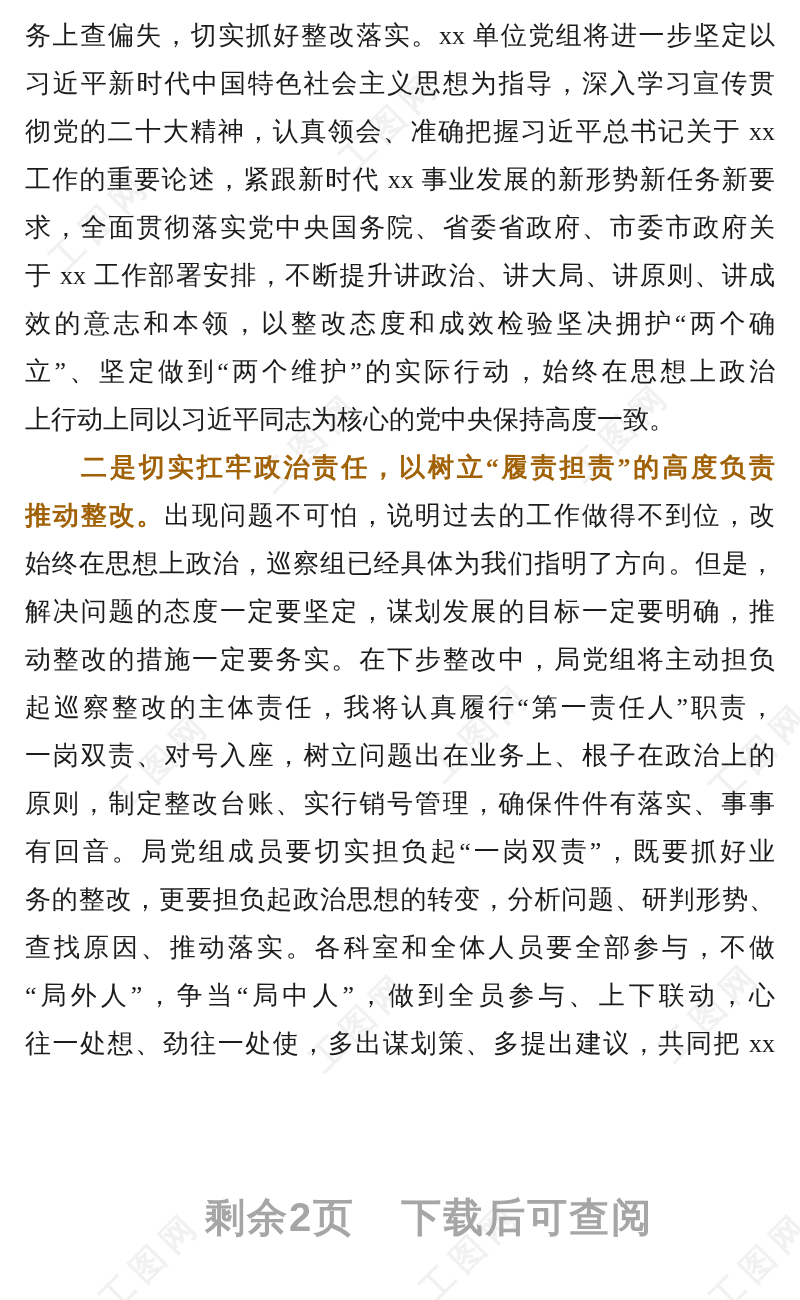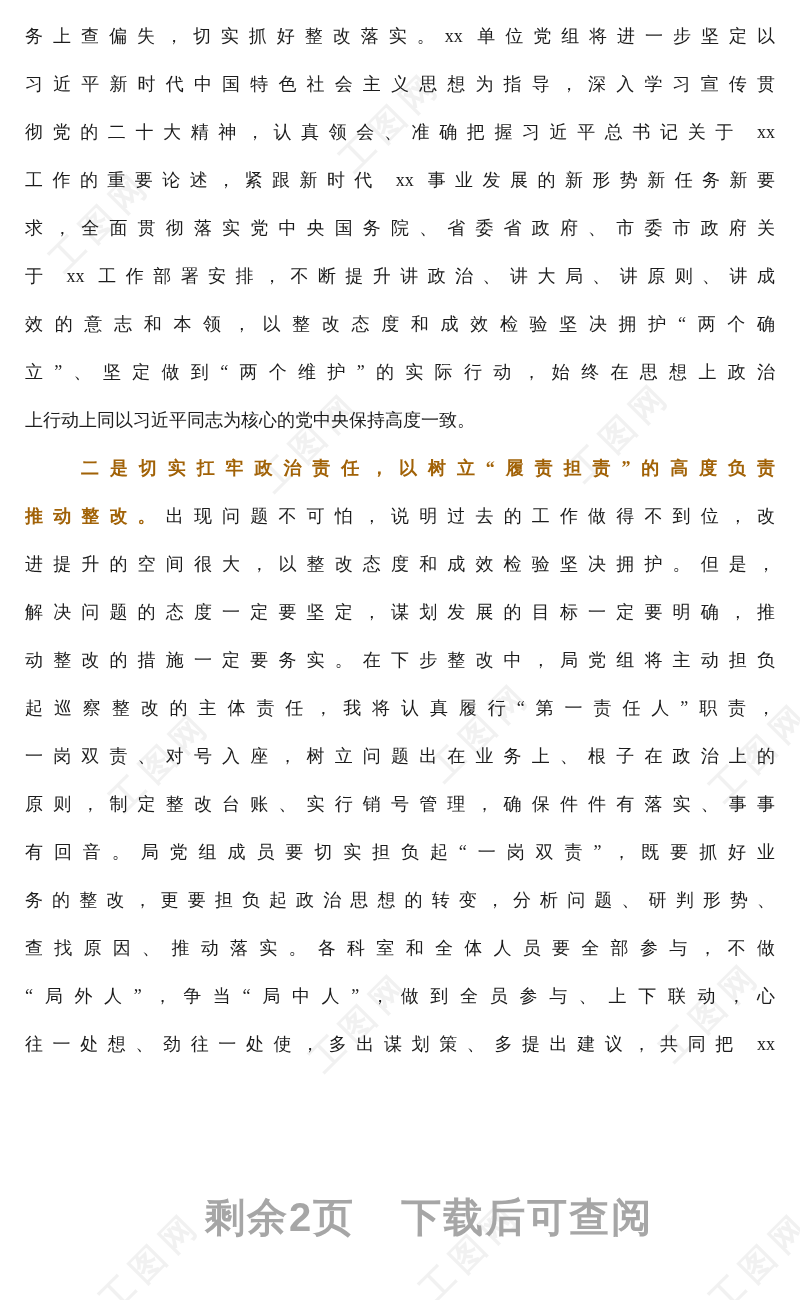--- a/index.html
+++ b/index.html
@@ -30,21 +30,21 @@
     position: absolute;
     left: 25px;
     top: 12px;
     width: 750px;
     z-index: 1;
     color: #1c1c1c;
   }
   .line {
     height: 48px;
     line-height: 48px;
-    font-size: 18px;
+    font-size: 26px;
     text-align: justify;
     text-align-last: justify;
     overflow: hidden;
   }
   .line.no-just { text-align-last: left; }
   .line.indent { text-indent: 56px; }
   .line b { font-weight: 700; color: #a16207; }
   
   .footer {
     position: absolute;
@@ -85,21 +85,21 @@
       <div class="line"><span>习近平新时代中国特色社会主义思想为指导，深入学习宣传贯</span></div>
       <div class="line"><span>彻党的二十大精神，认真领会、准确把握习近平总书记关于 xx</span></div>
       <div class="line"><span>工作的重要论述，紧跟新时代 xx 事业发展的新形势新任务新要</span></div>
       <div class="line"><span>求，全面贯彻落实党中央国务院、省委省政府、市委市政府关</span></div>
       <div class="line"><span>于 xx 工作部署安排，不断提升讲政治、讲大局、讲原则、讲成</span></div>
       <div class="line"><span>效的意志和本领，以整改态度和成效检验坚决拥护“两个确</span></div>
       <div class="line"><span>立”、坚定做到“两个维护”的实际行动，始终在思想上政治</span></div>
       <div class="line no-just"><span>上行动上同以习近平同志为核心的党中央保持高度一致。</span></div>
       <div class="line indent"><b>二是切实扛牢政治责任，以树立“履责担责”的高度负责</b></div>
       <div class="line"><b>推动整改。</b><span>出现问题不可怕，说明过去的工作做得不到位，改</span></div>
-      <div class="line"><span>进提升的空间很大，以整改态度和成效检验坚决拥护。但是，</span></div>
+      <div class="line"><span>始终在思想上政治，巡察组已经具体为我们指明了方向。但是，</span></div>
       <div class="line"><span>解决问题的态度一定要坚定，谋划发展的目标一定要明确，推</span></div>
       <div class="line"><span>动整改的措施一定要务实。在下步整改中，局党组将主动担负</span></div>
       <div class="line"><span>起巡察整改的主体责任，我将认真履行“第一责任人”职责，</span></div>
       <div class="line"><span>一岗双责、对号入座，树立问题出在业务上、根子在政治上的</span></div>
       <div class="line"><span>原则，制定整改台账、实行销号管理，确保件件有落实、事事</span></div>
       <div class="line"><span>有回音。局党组成员要切实担负起“一岗双责”，既要抓好业</span></div>
       <div class="line"><span>务的整改，更要担负起政治思想的转变，分析问题、研判形势、</span></div>
       <div class="line"><span>查找原因、推动落实。各科室和全体人员要全部参与，不做</span></div>
       <div class="line"><span>“局外人”，争当“局中人”，做到全员参与、上下联动，心</span></div>
       <div class="line"><span>往一处想、劲往一处使，多出谋划策、多提出建议，共同把 xx</span></div>

